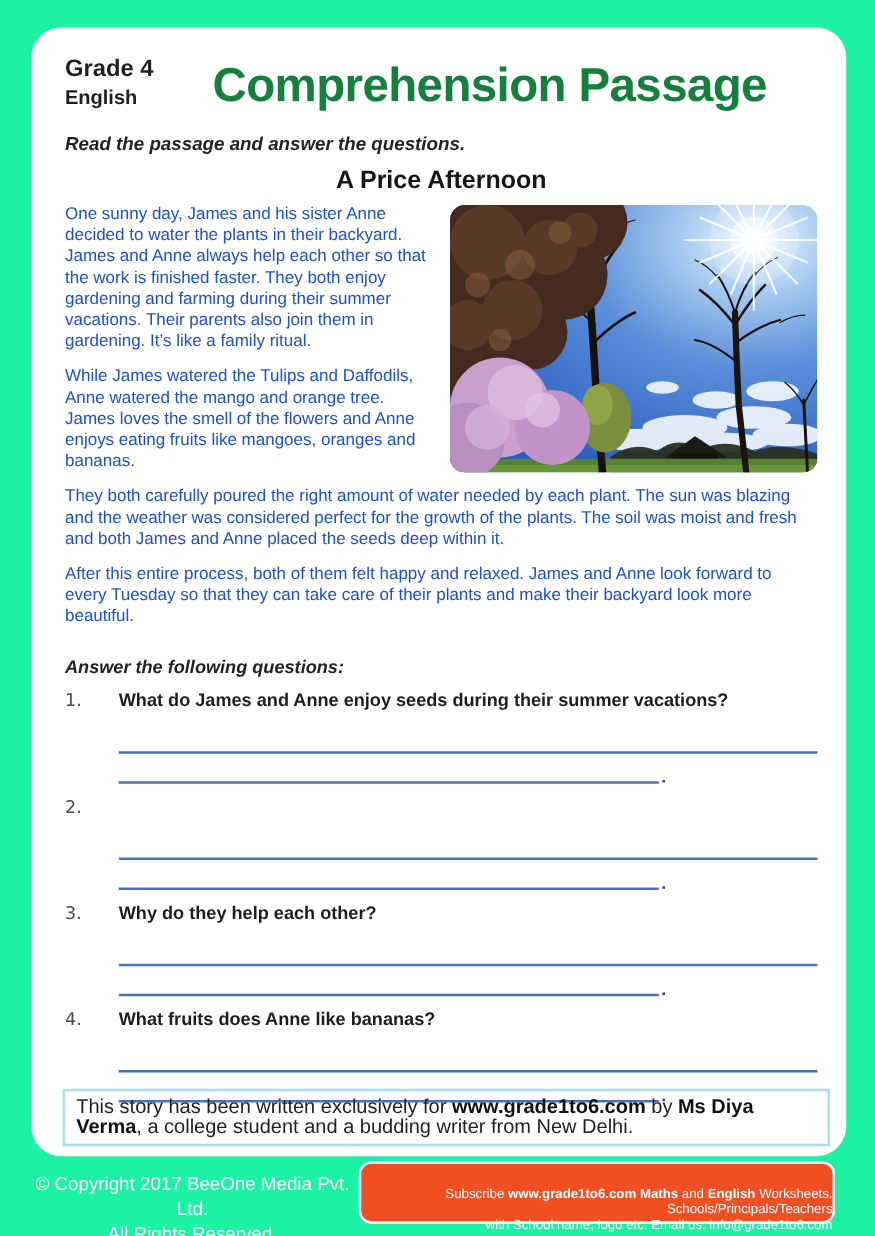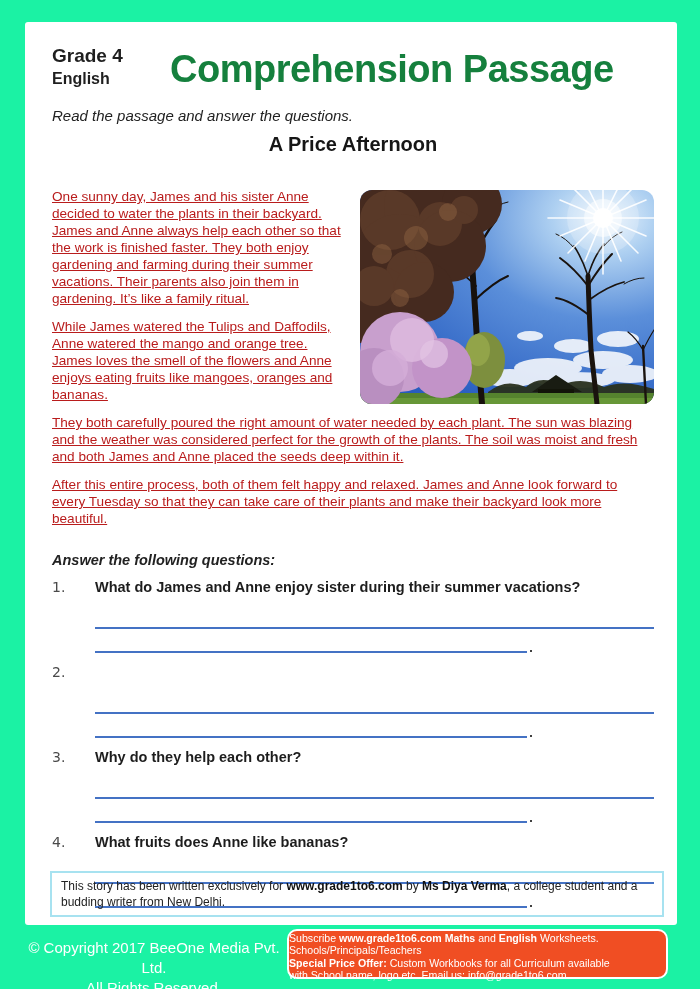--- a/index.html
+++ b/index.html
@@ -8,43 +8,43 @@
     position:relative;
     background:#1BF2A4;
     font-family:"Liberation Sans", sans-serif;
     color:#2e2e2e;
     overflow:hidden;
   }
   .sheet {
     position:absolute; left:25px; top:22px;
     width:652px; height:903px;
     background:#ffffff;
-    border-radius:3px;
+    border-radius:24px;
     padding:16px 23px 0 27px;
   }
   
   .header { display:flex; align-items:flex-start; }
   .grade-block { width:118px; flex:none; padding-top:6px; }
   .grade { font-size:19px; font-weight:bold; color:#1f1f1f; line-height:24px; }
   .subject { font-size:16px; font-weight:bold; color:#1f1f1f; line-height:22px; }
   .main-title {
     flex:1; text-align:left;
     font-size:38px; font-weight:bold; color:#15803d;
     letter-spacing:-0.5px; padding-top:10px;
   }
   .instruction {
     margin-top:16px;
-    font-size:15px; font-weight:normal; font-style:italic; color:#222;
+    font-size:15px; font-weight:bold; font-style:italic; color:#222;
   }
   .passage-title {
     margin-top:9px; text-align:center;
     font-size:20px; font-weight:bold; color:#161616;
   }
   
-  .passage { margin-top:32px; font-size:13.6px; line-height:17px; color:#b91c1c;text-decoration:underline; }
+  .passage { margin-top:6px; font-size:13.6px; line-height:17px; color:#1d4ed8; }
   .passage p { margin-bottom:11px; }
   .photo {
     float:right; width:294px; height:214px;
     border-radius:12px; overflow:hidden;
     margin:2px 0 10px 12px;
   }
   .photo svg { display:block; }
   .clear { clear:both; }
   
   .q-heading {
@@ -60,35 +60,35 @@
   .ans-line.l2 { height:24px; width:432px; position:relative; }
   .ans-line.l2 .dot {
     position:absolute; right:-5px; bottom:-1px;
     width:2px; height:2px; background:#3f3f3f;
   }
   
   .attribution {
     position:absolute; left:25px; top:849px; width:614px;
     border:2px solid #A7E2F0;
     padding:5px 9px;
-    font-size:12px; line-height:16px; color:#222;
+    font-size:16px; line-height:16px; color:#222;
   }
   .attribution b { color:#111; }
   
   .copyright {
     position:absolute; left:28px; top:938px; width:252px;
     color:#ffffff; font-size:15px; line-height:20px; text-align:center;
   }
   .promo {
     position:absolute; left:287px; top:929px; width:381px; height:50px;
     background:#F04E23;
     border:2px solid #ffffff; border-radius:10px;
-    color:#ffffff; text-align:left;
+    color:#ffffff; text-align:right;
     font-size:10.6px; line-height:12.4px;
-    padding-top:1px;
+    padding-top:18px;
   }
   .promo b { font-weight:bold; }
 </style>
 </head>
 <body>
 
 <div class="sheet">
 
   <div class="header">
     <div class="grade-block">
@@ -232,21 +232,21 @@
     <p>While James watered the Tulips and Daffodils, Anne watered the mango and orange tree. James loves the smell of the flowers and Anne enjoys eating fruits like mangoes, oranges and bananas.</p>
     <p class="clear">They both carefully poured the right amount of water needed by each plant. The sun was blazing and the weather was considered perfect for the growth of the plants. The soil was moist and fresh and both James and Anne placed the seeds deep within it.</p>
     <p>After this entire process, both of them felt happy and relaxed. James and Anne look forward to every Tuesday so that they can take care of their plants and make their backyard look more beautiful.</p>
   </div>
 
   <div class="q-heading">Answer the following questions:</div>
 
   <div class="question">
     <div class="q-row">
       <div class="q-num">1.</div>
-      <div class="q-text">What do James and Anne enjoy sister during their summer vacations?</div>
+      <div class="q-text">What do James and Anne enjoy seeds during their summer vacations?</div>
     </div>
     <div class="ans-line l1"></div>
     <div class="ans-line l2">
         <span class="dot"></span>
       </div>
   </div>
 
   <div class="question">
     <div class="q-row">
       <div class="q-num">2.</div>
@@ -286,15 +286,14 @@
 </div>
 
 <div class="copyright">
   <div>© Copyright 2017 BeeOne Media Pvt. Ltd.</div>
   <div>All Rights Reserved.</div>
 </div>
 
 <div class="promo">
   <div><span>Subscribe </span><b>www.grade1to6.com Maths</b><span> and </span><b>English</b><span> Worksheets.</span></div>
   <div>Schools/Principals/Teachers</div>
-  <div><b>Special Price Offer:</b><span> Custom Workbooks for all Curriculum available</span></div>
   <div>with School name, logo etc. Email us: info@grade1to6.com</div>
 </div>
 
 </body></html>

